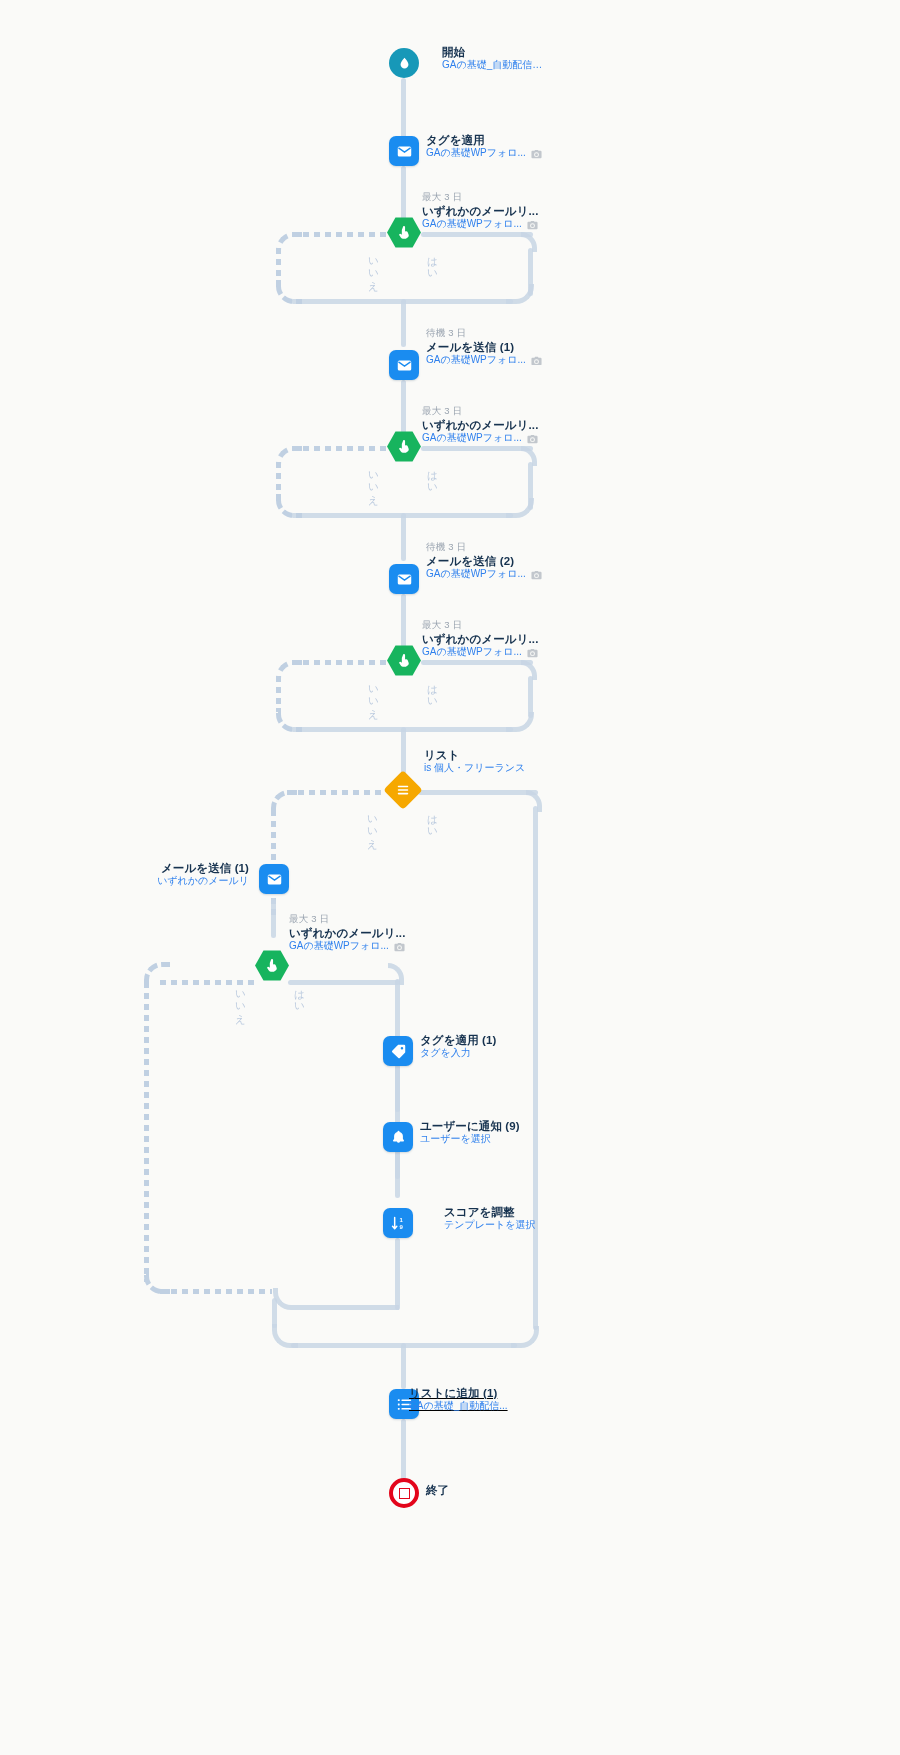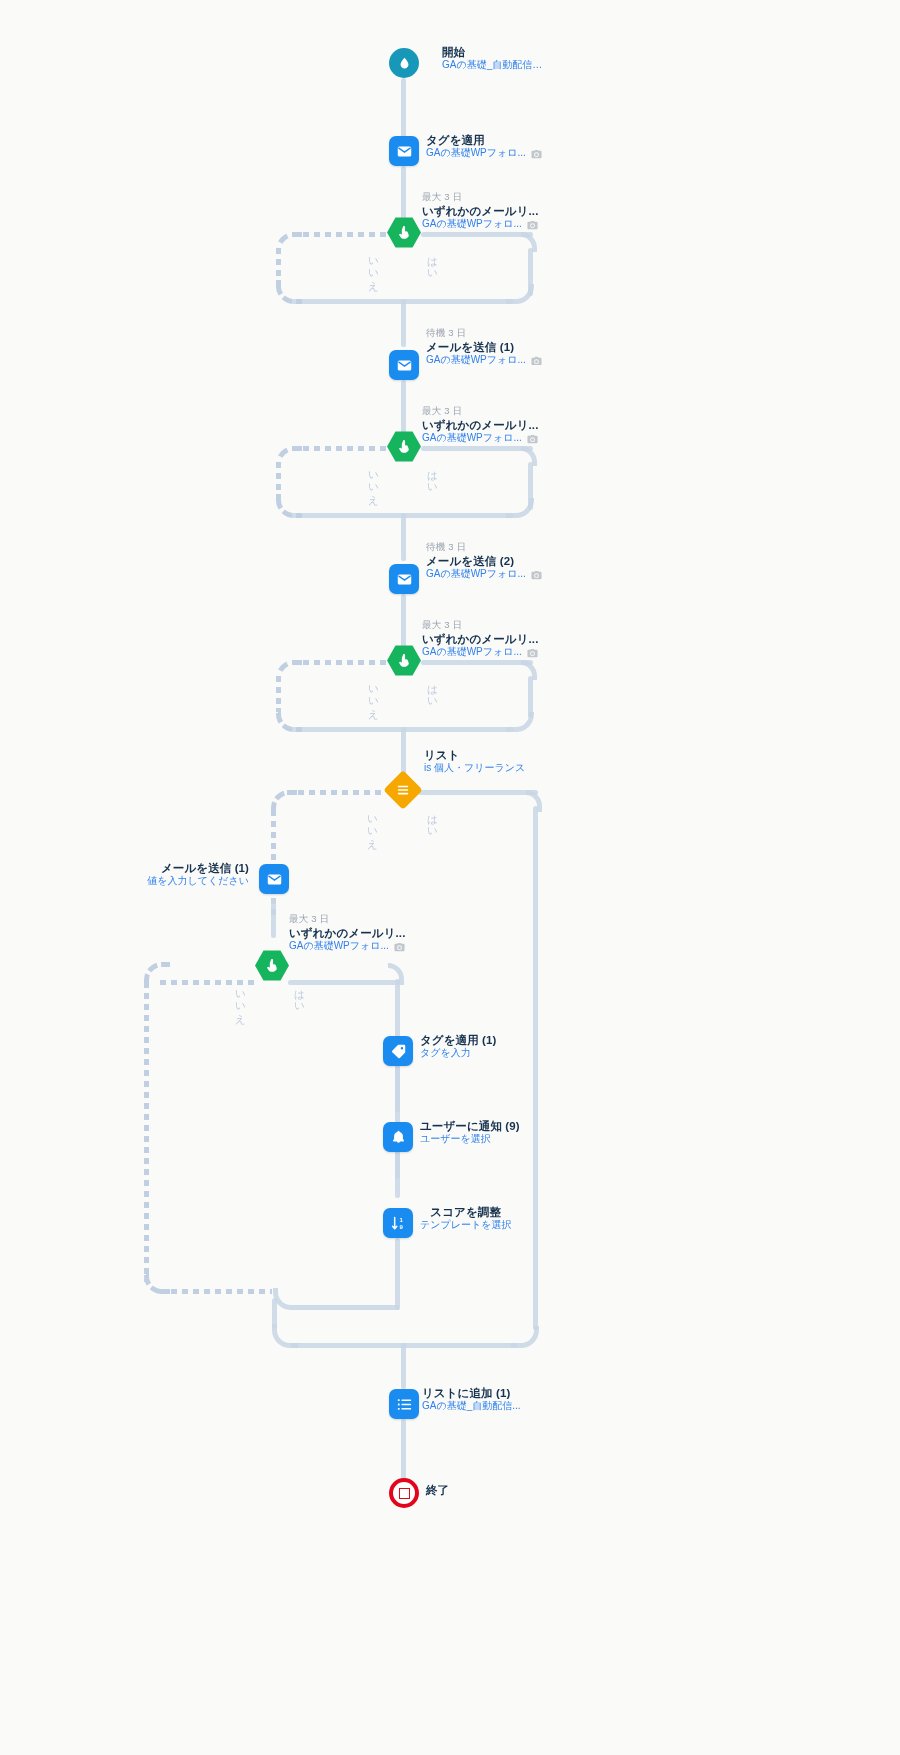--- a/index.html
+++ b/index.html
@@ -377,21 +377,21 @@
   <div class="node">
     <div class="icon-box" style="left:259px; top:864px;">
       <svg width="17" height="17" viewBox="0 0 24 24">
           <rect x="2.5" y="5" width="19" height="14" rx="2.2" fill="#fff"></rect>
           <path d="M4 7.2l8 5.6 8-5.6" stroke="#1a8cf0" stroke-width="1.9" fill="none" stroke-linecap="round"></path>
         </svg>
     </div>
     <div class="lbl right-align" style="left:113px; top:861px; width:136px;">
       <div class="title">メールを送信 (1)</div>
       <div class="subrow">
-        <div class="sub" style="max-width:136px;">値を入力してください</div>
+        <div class="sub" style="max-width:136px;">いずれかのメールリ</div>
       </div>
     </div>
   </div>
 
   <div class="node">
     <div class="hex" style="left:255px; top:950px;">
       <svg width="15" height="15" viewBox="0 0 24 24" fill="#fff">
           <path d="M9.5 3.2a1.7 1.7 0 0 1 3.4 0v7.1l1-.2a3 3 0 0 1 3.4 1.9l1.3 3.5c.5 1.4.1 3-1.1 3.9l-2.2 1.6a4 4 0 0 1-2.4.8H9.6a4 4 0 0 1-3.2-1.6L3.7 16.5a1.7 1.7 0 0 1 2.5-2.2l1.5 1.3V7.8"></path>
         </svg>
     </div>
@@ -442,40 +442,40 @@
   </div>
 
   <div class="node">
     <div class="icon-box" style="left:383px; top:1208px;">
       <svg width="17" height="17" viewBox="0 0 24 24">
           <path d="M6.6 3.4v14.2M6.6 19.3l-3-3.4M6.6 19.3l3-3.4" stroke="#fff" stroke-width="2.1" fill="none" stroke-linecap="round" stroke-linejoin="round"></path>
           <text x="13.5" y="10.2" font-size="8.5" fill="#fff" font-family="Liberation Sans, sans-serif" font-weight="bold">1</text>
           <text x="13.5" y="20" font-size="8.5" fill="#fff" font-family="Liberation Sans, sans-serif" font-weight="bold">9</text>
         </svg>
     </div>
-    <div class="lbl" style="left:420px; top:1205px;text-align:center;">
+    <div class="lbl" style="left:444px; top:1205px;">
       <div class="title">スコアを調整</div>
       <div class="subrow">
         <div class="sub" style="max-width:130px;">テンプレートを選択</div>
       </div>
     </div>
   </div>
 
   <div class="node">
     <div class="icon-box" style="left:389px; top:1389px;">
       <svg width="17" height="17" viewBox="0 0 24 24" fill="#fff">
           <rect x="2.6" y="4.6" width="2.6" height="2.6" rx=".6"></rect>
           <rect x="2.6" y="10.7" width="2.6" height="2.6" rx=".6"></rect>
           <rect x="2.6" y="16.8" width="2.6" height="2.6" rx=".6"></rect>
           <rect x="7.6" y="4.9" width="13.8" height="2.1" rx="1"></rect>
           <rect x="7.6" y="11" width="13.8" height="2.1" rx="1"></rect>
           <rect x="7.6" y="17.1" width="13.8" height="2.1" rx="1"></rect>
         </svg>
     </div>
-    <div class="lbl" style="left:422px; top:1386px;">
+    <div class="lbl" style="left:409px; top:1386px;text-decoration:underline;">
       <div class="title">リストに追加 (1)</div>
       <div class="subrow">
         <div class="sub">GAの基礎_自動配信...</div>
       </div>
     </div>
   </div>
 
   <div class="node">
     <div class="circle end" style="left:389px; top:1478px;">
         <i></i>

